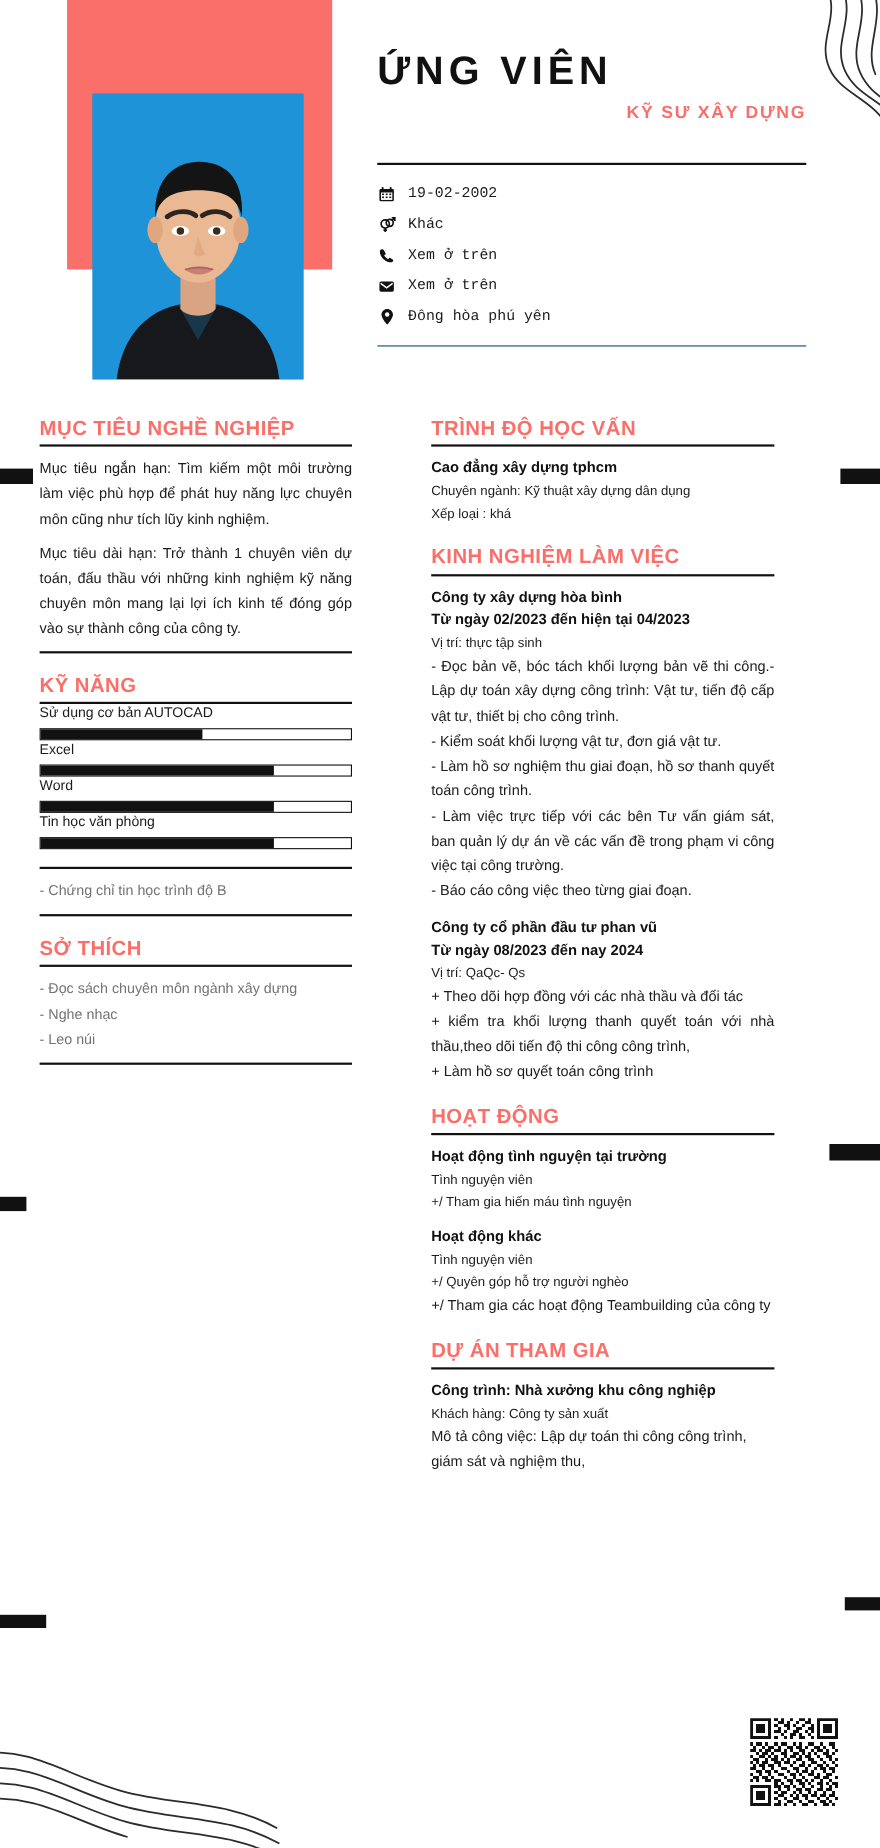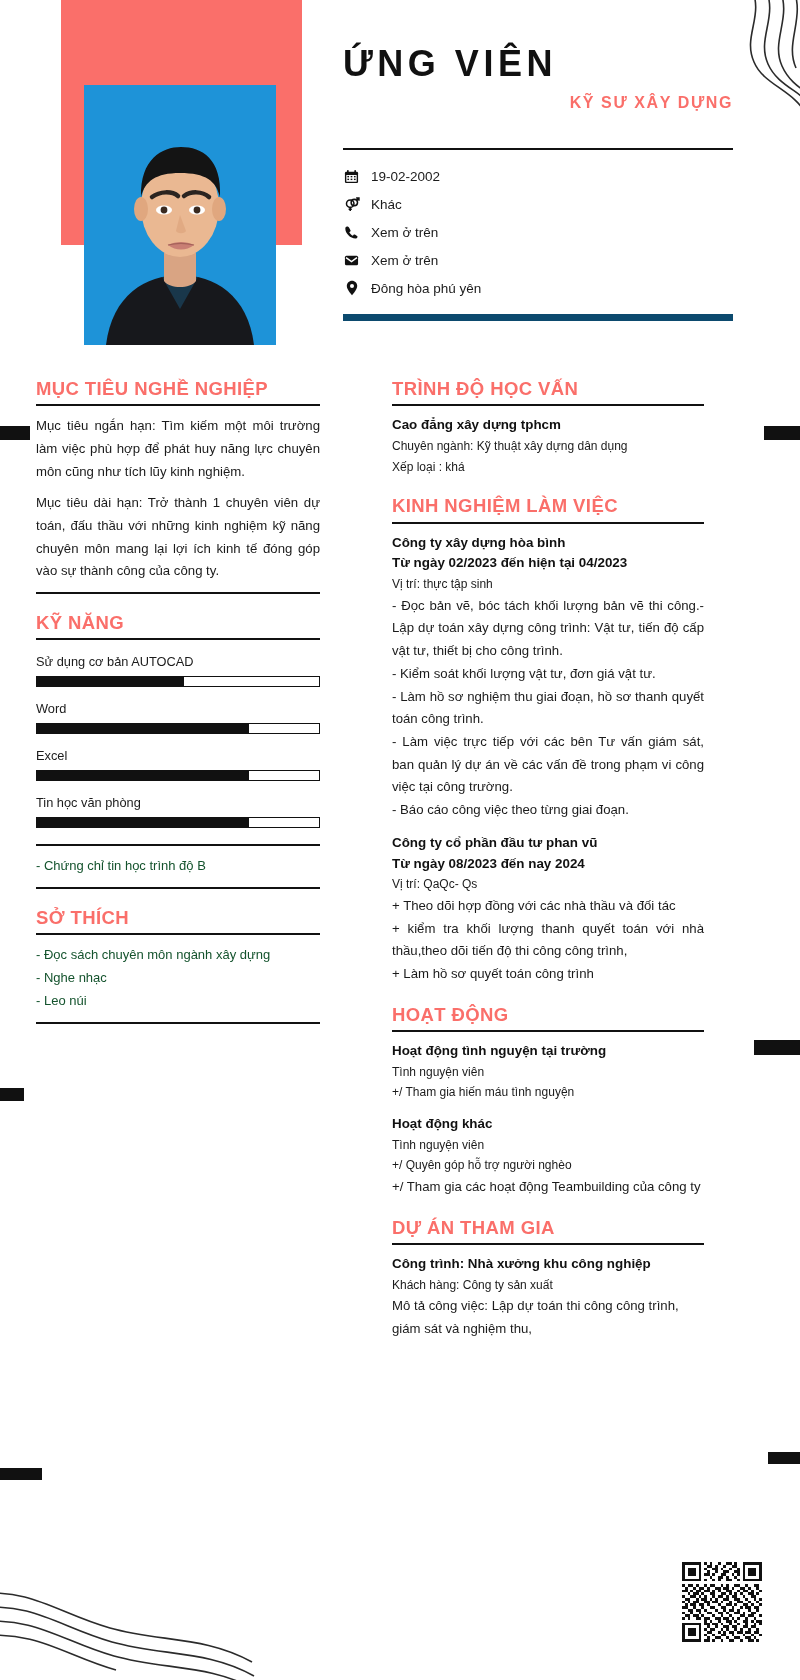--- a/index.html
+++ b/index.html
@@ -36,22 +36,22 @@
   .name {
     font-size: 36px; font-weight: 700; letter-spacing: 4.5px;
     color: #111; line-height: 1.1;
   }
   .role {
     margin-top: 10px; font-size: 16px; font-weight: 700;
     letter-spacing: 1.6px; color: #fa6f6a; text-align: right;
   }
 
   .contact { position: absolute; left: 343px; top: 148px; width: 390px;
-             border-top: 2px solid #111; border-bottom: 7px solid #0c4a6e;
-             padding: 12px 0 12px 0; }
+             border-top: 2px solid #111; border-bottom: 1px solid #0c4a6e;
+             padding: 12px 0 12px 0; font-family: Liberation Mono, monospace; }
   .c-row { display: flex; align-items: center; gap: 11px; height: 28px; font-size: 13.5px; color: #1b1b1b; }
   .c-ico { width: 17px; display: flex; justify-content: center; align-items: center; flex: 0 0 17px; }
   .c-ico svg { display: block; }
 
   
   .col-left { position: absolute; left: 36px; top: 378px; width: 284px; }
   .col-right { position: absolute; left: 392px; top: 378px; width: 312px; }
 
   .sec-title {
     font-size: 18.5px; font-weight: 700; color: #fa6f6a;
@@ -65,26 +65,26 @@
     text-align: justify; text-justify: inter-word;
   }
   .body-txt.left { text-align: left; }
   .pad-t { padding-top: 9px; }
   .pad-b { padding-bottom: 9px; }
 
   .bold-line { font-size: 13.4px; font-weight: 700; color: #111; line-height: 1.55; }
   .plain-line { font-size: 12px; color: #1b1b1b; line-height: 1.72; }
 
   
-  .skill { margin-top: 14px; }
+  .skill { }
   .skill-name { font-size: 12.8px; color: #1b1b1b; margin-bottom: 7px; }
   .bar { position: relative; height: 11px; border: 1.6px solid #111; background: #fff; }
   .bar-fill { position: absolute; left: 0; top: 0; bottom: 0; background: #111; }
 
-  .list-line { font-size: 13px; line-height: 1.75; color: #14532d; }
+  .list-line { font-size: 13px; line-height: 1.75; color: #737373; }
 
   .gap-s { height: 11px; }
   .gap-m { height: 18px; }
 
   .qr { position: absolute; right: 38px; bottom: 38px; width: 80px; height: 80px; }
   .qr svg { display: block; }
 </style>
 </head>
 <body>
 
@@ -229,27 +229,27 @@
       <div class="sec-title">KỸ NĂNG</div>
       <div class="sec-rule"></div>
 
       <div class="skill">
         <div class="skill-name">Sử dụng cơ bản AUTOCAD</div>
         <div class="bar">
             <div class="bar-fill" style="width: 52%;"></div>
           </div>
       </div>
       <div class="skill">
-        <div class="skill-name">Word</div>
+        <div class="skill-name">Excel</div>
         <div class="bar">
             <div class="bar-fill" style="width: 75%;"></div>
           </div>
       </div>
       <div class="skill">
-        <div class="skill-name">Excel</div>
+        <div class="skill-name">Word</div>
         <div class="bar">
             <div class="bar-fill" style="width: 75%;"></div>
           </div>
       </div>
       <div class="skill">
         <div class="skill-name">Tin học văn phòng</div>
         <div class="bar">
             <div class="bar-fill" style="width: 75%;"></div>
           </div>
       </div>

